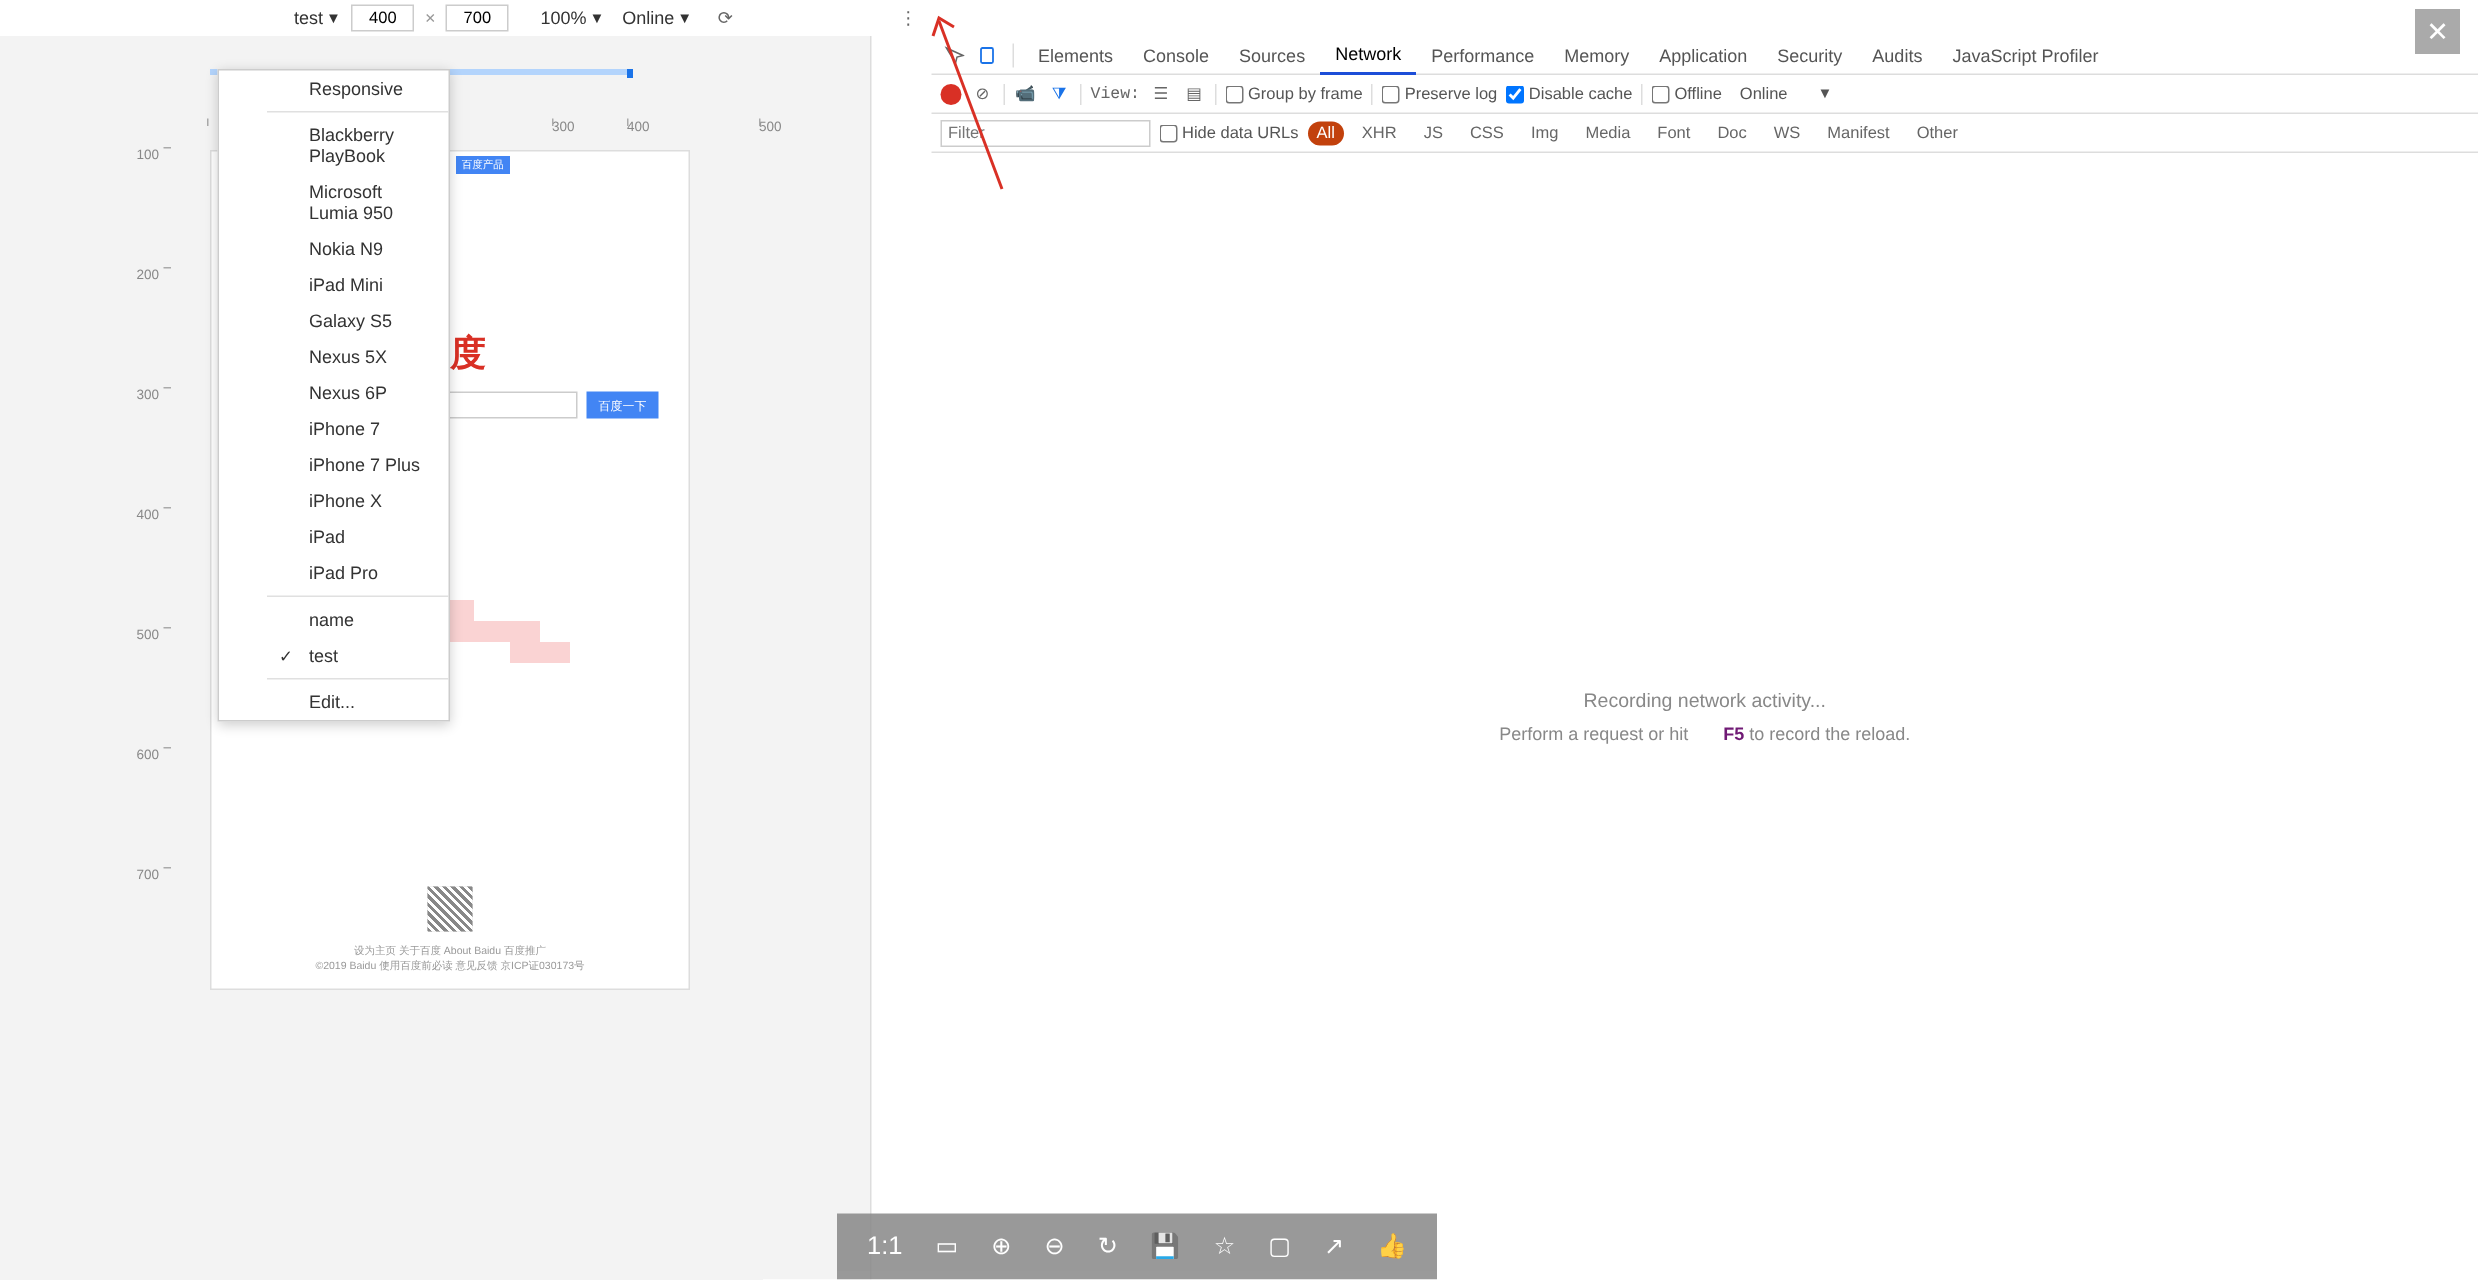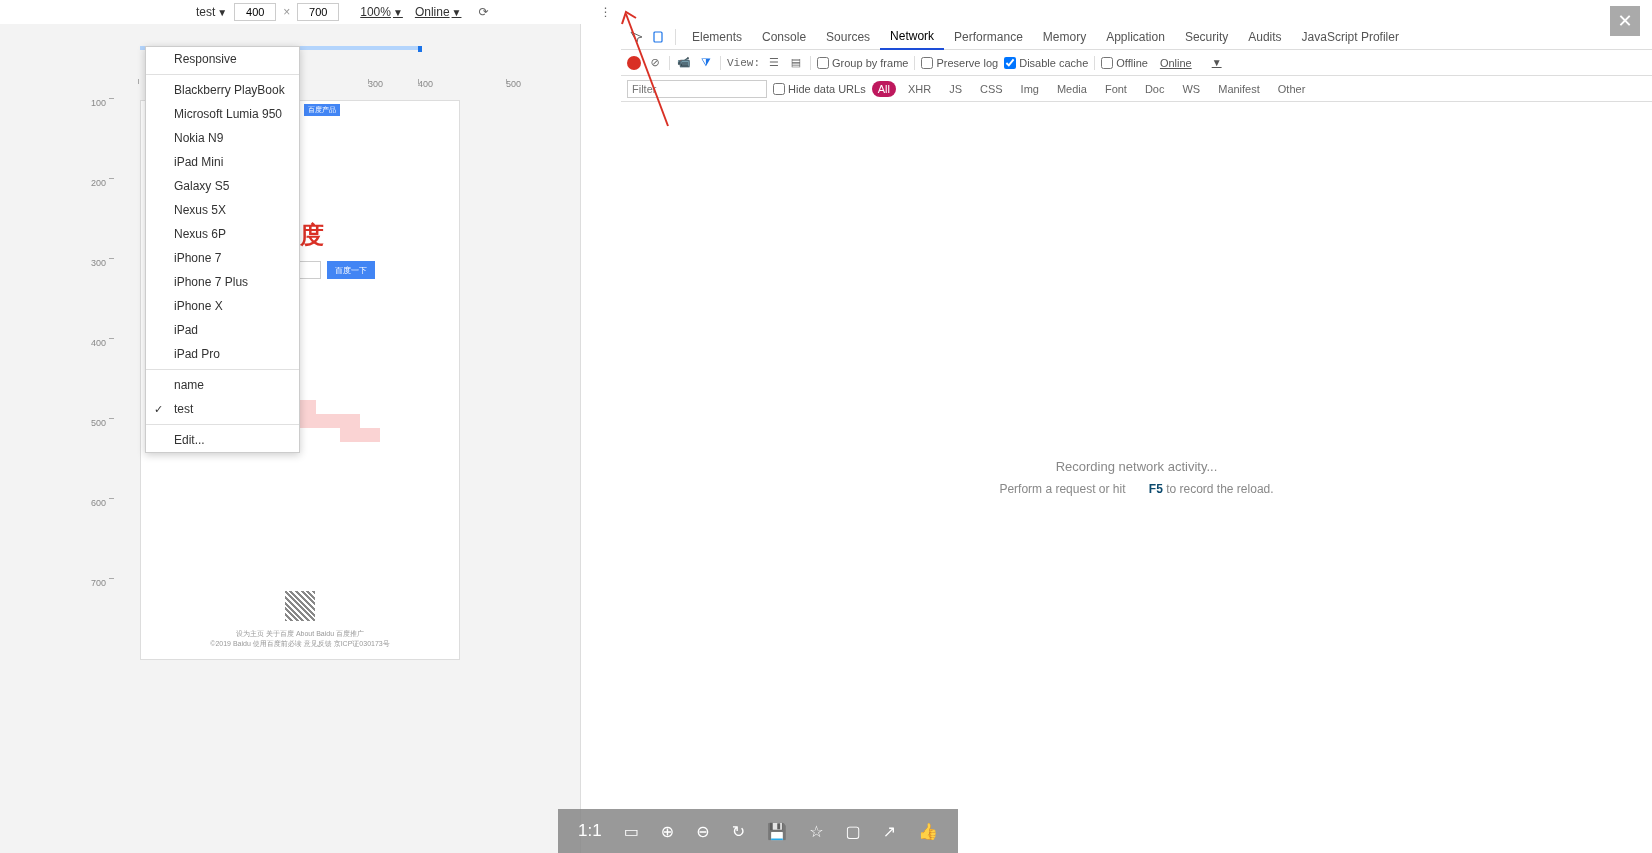--- a/index.html
+++ b/index.html
@@ -4,53 +4,53 @@
 <style>
 * { margin: 0; padding: 0; box-sizing: border-box; font-family: Arial, sans-serif; }
 body { width: 1652px; height: 853px; background: #fff; overflow: hidden; position: relative; }
 
 
 .device-toolbar { height: 24px; display: flex; align-items: center; padding: 0 8px; background: #fff; font-size: 12px; color: #333; }
 .device-dropdown { display: flex; align-items: center; cursor: pointer; padding: 0 4px; }
 .dropdown-arrow { margin-left: 2px; font-size: 10px; }
 .dim-input { width: 42px; height: 18px; border: 1px solid #ccc; text-align: center; font-size: 11px; margin: 0 3px; }
 .dim-x { color: #999; padding: 0 4px; }
-.zoom-select, .throttle-select { display: flex; align-items: center; padding: 0 6px; cursor: pointer; text-decoration: underline; }
+.zoom-select, .throttle-select { display: flex; align-items: center; padding: 0 6px; cursor: pointer; }
 .rotate-icon { margin-left: 8px; width: 16px; height: 16px; display: flex; align-items: center; justify-content: center; cursor: pointer; color: #666; }
 .more-icon { margin-left: auto; cursor: pointer; padding: 0 8px; color: #666; }
 
 
 .main { display: flex; height: calc(100% - 24px); }
 .left-pane { width: 580px; background: #f3f3f3; position: relative; }
 .right-pane { flex: 1; background: #fff; border-left: 1px solid #ddd; display: flex; flex-direction: column; padding-left: 40px; }
 .ruler-top { position: absolute; top: 55px; left: 138px; right: 0; height: 20px; display: flex; font-size: 9px; color: #888; }
 .ruler-mark { position: relative; width: 50px; }
 .ruler-mark::before { content: ''; position: absolute; left: 0; top: 0; height: 5px; border-left: 1px solid #aaa; }
 .ruler-left { position: absolute; top: 74px; left: 90px; width: 20px; bottom: 0; font-size: 9px; color: #888; }
 .ruler-vmark { height: 50px; position: relative; text-align: right; padding-right: 4px; }
 .ruler-vmark::before { content: ''; position: absolute; right: -4px; top: 0; width: 5px; border-top: 1px solid #aaa; }
 
 .device-frame { position: absolute; top: 76px; left: 140px; width: 320px; height: 560px; background: #fff; border: 1px solid #ddd; }
 .page-nav { height: 18px; display: flex; gap: 4px; padding: 2px 6px; font-size: 8px; color: #555; align-items: center; }
 .nav-item { font-size: 8px; }
 .nav-badge { background: #4285f4; color: #fff; padding: 1px 4px; font-size: 7px; }
 .page-body { padding: 100px 20px 0; text-align: center; }
 .logo-text { font-size: 24px; font-weight: bold; color: #d93025; margin-bottom: 10px; }
-.search-row { display: flex; justify-content: flex-start; gap: 6px; }
+.search-row { display: flex; justify-content: flex-end; gap: 6px; }
 .search-input { width: 160px; height: 18px; border: 1px solid #ccc; font-size: 9px; }
 .search-btn { background: #4285f4; color: #fff; border: none; padding: 2px 8px; font-size: 8px; cursor: pointer; }
 .page-footer { position: absolute; bottom: 10px; left: 0; right: 0; text-align: center; font-size: 7px; color: #999; }
 .qr-code { width: 30px; height: 30px; background: #ccc; margin: 0 auto 8px; background-image: repeating-linear-gradient(45deg, #888 0 2px, #fff 2px 4px); }
 
 
 .resize-handle-top { position: absolute; top: 22px; left: 140px; width: 280px; height: 4px; background: #b3d4fc; }
 .resize-marker { position: absolute; top: 22px; left: 418px; width: 4px; height: 6px; background: #1a73e8; }
 
 
-.device-menu { position: absolute; top: 22px; left: 145px; width: 155px; background: #fff; border: 1px solid #ccc; box-shadow: 0 2px 8px rgba(0,0,0,0.2); z-index: 100; font-size: 12px; }
+.device-menu { position: absolute; top: 22px; left: 145px; width: 155px; background: #fff; border: 1px solid #ccc; box-shadow: 0 2px 8px rgba(0,0,0,0.2); z-index: 100; font-size: 12px; padding-left: 32px; }
 .menu-item { padding: 5px 14px 5px 28px; cursor: pointer; color: #333; position: relative; }
 .menu-sep { height: 1px; background: #e0e0e0; margin: 3px 0; }
 .menu-check { position: absolute; left: 8px; top: 6px; font-size: 11px; color: #333; }
 
 
 .censor { position: absolute; background: #f8c0c0; opacity: 0.7; }
 .censor1 { top: 362px; left: 200px; width: 100px; height: 14px; }
 .censor2 { top: 376px; left: 236px; width: 80px; height: 14px; }
 .censor3 { top: 390px; left: 280px; width: 80px; height: 14px; }
 .censor4 { top: 404px; left: 340px; width: 40px; height: 14px; }
@@ -64,28 +64,28 @@
 .network-toolbar { height: 26px; display: flex; align-items: center; border-bottom: 1px solid #ddd; font-size: 11px; padding: 0 6px; gap: 6px; color: #555; }
 .record-btn { width: 14px; height: 14px; border-radius: 50%; background: #d93025; cursor: pointer; }
 .clear-btn, .tb-icon { width: 16px; height: 16px; display: flex; align-items: center; justify-content: center; cursor: pointer; color: #666; }
 .view-label { color: #666; font-family: Liberation Mono, monospace; }
 .checkbox-wrap { display: flex; align-items: center; gap: 3px; }
 .checkbox-wrap input { width: 12px; height: 12px; }
 
 .filter-toolbar { height: 26px; display: flex; align-items: center; border-bottom: 1px solid #ddd; font-size: 11px; padding: 0 6px; gap: 6px; color: #555; }
 .filter-input { width: 140px; height: 18px; border: 1px solid #ccc; padding: 0 4px; font-size: 11px; }
 .filter-chip { padding: 2px 6px; cursor: pointer; color: #666; }
-.filter-chip.active { background: #be185d; color: #fff; border-radius: 8px; }
+.filter-chip.active { background: #c2410c; color: #fff; border-radius: 8px; }
 
 .timeline { height: 40px; border-bottom: 1px solid #ddd; display: flex; font-size: 10px; color: #888; padding-top: 4px; }
 .time-col { flex: 1; text-align: right; padding-right: 4px; border-right: 1px solid #eee; }
 
 .network-body { flex: 1; display: flex; flex-direction: column; align-items: center; justify-content: center; color: #888; font-size: 13px; }
 .network-hint { margin-top: 8px; font-size: 12px; }
-.network-hint b { color: #0c4a6e; margin-left: 20px; }
+.network-hint b { color: #701a75; margin-left: 20px; }
 
 
 .close-btn { position: absolute; top: 6px; right: 12px; width: 30px; height: 30px; background: #aaa; color: #fff; display: flex; align-items: center; justify-content: center; font-size: 18px; cursor: pointer; }
 
 
 .screenshot-bar { position: absolute; bottom: 0; left: 558px; width: 400px; height: 44px; background: #888; opacity: 0.85; display: flex; align-items: center; gap: 22px; padding: 0 20px; color: #fff; }
 .sb-icon { width: 20px; height: 20px; display: flex; align-items: center; justify-content: center; cursor: pointer; font-size: 16px; }
 
 
 .red-arrow { position: absolute; top: 10px; left: 618px; width: 58px; height: 120px; pointer-events: none; z-index: 200; }

